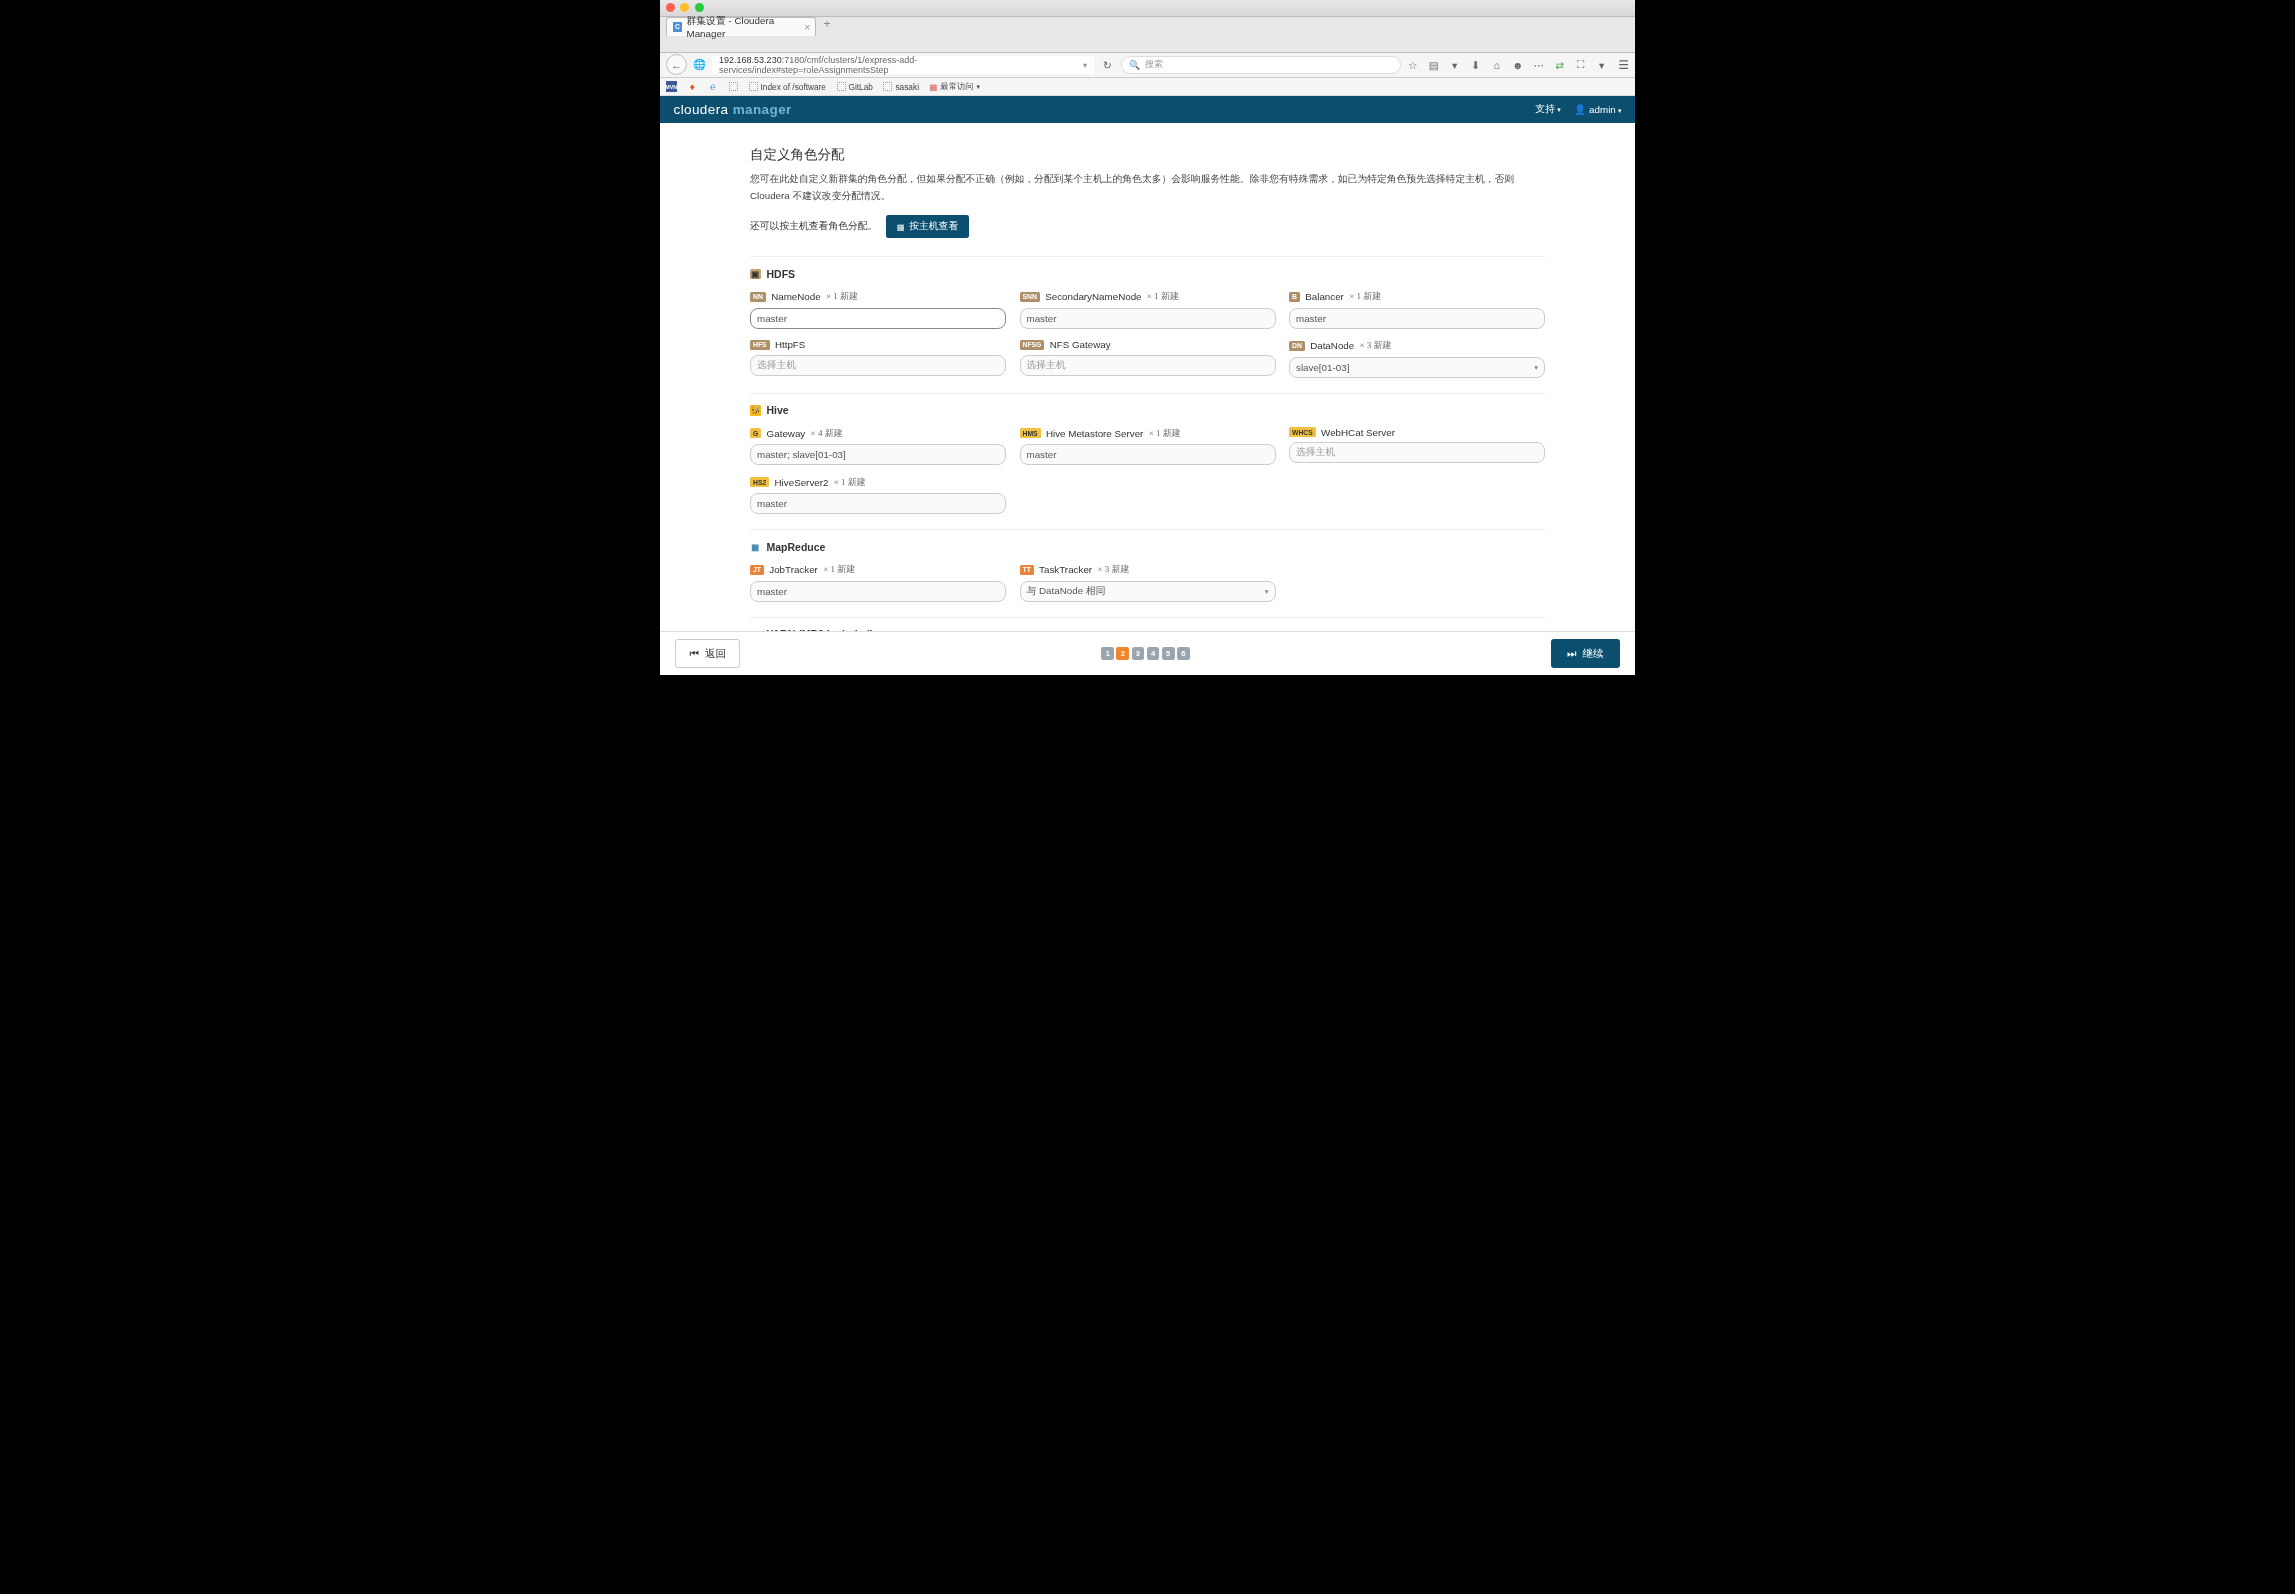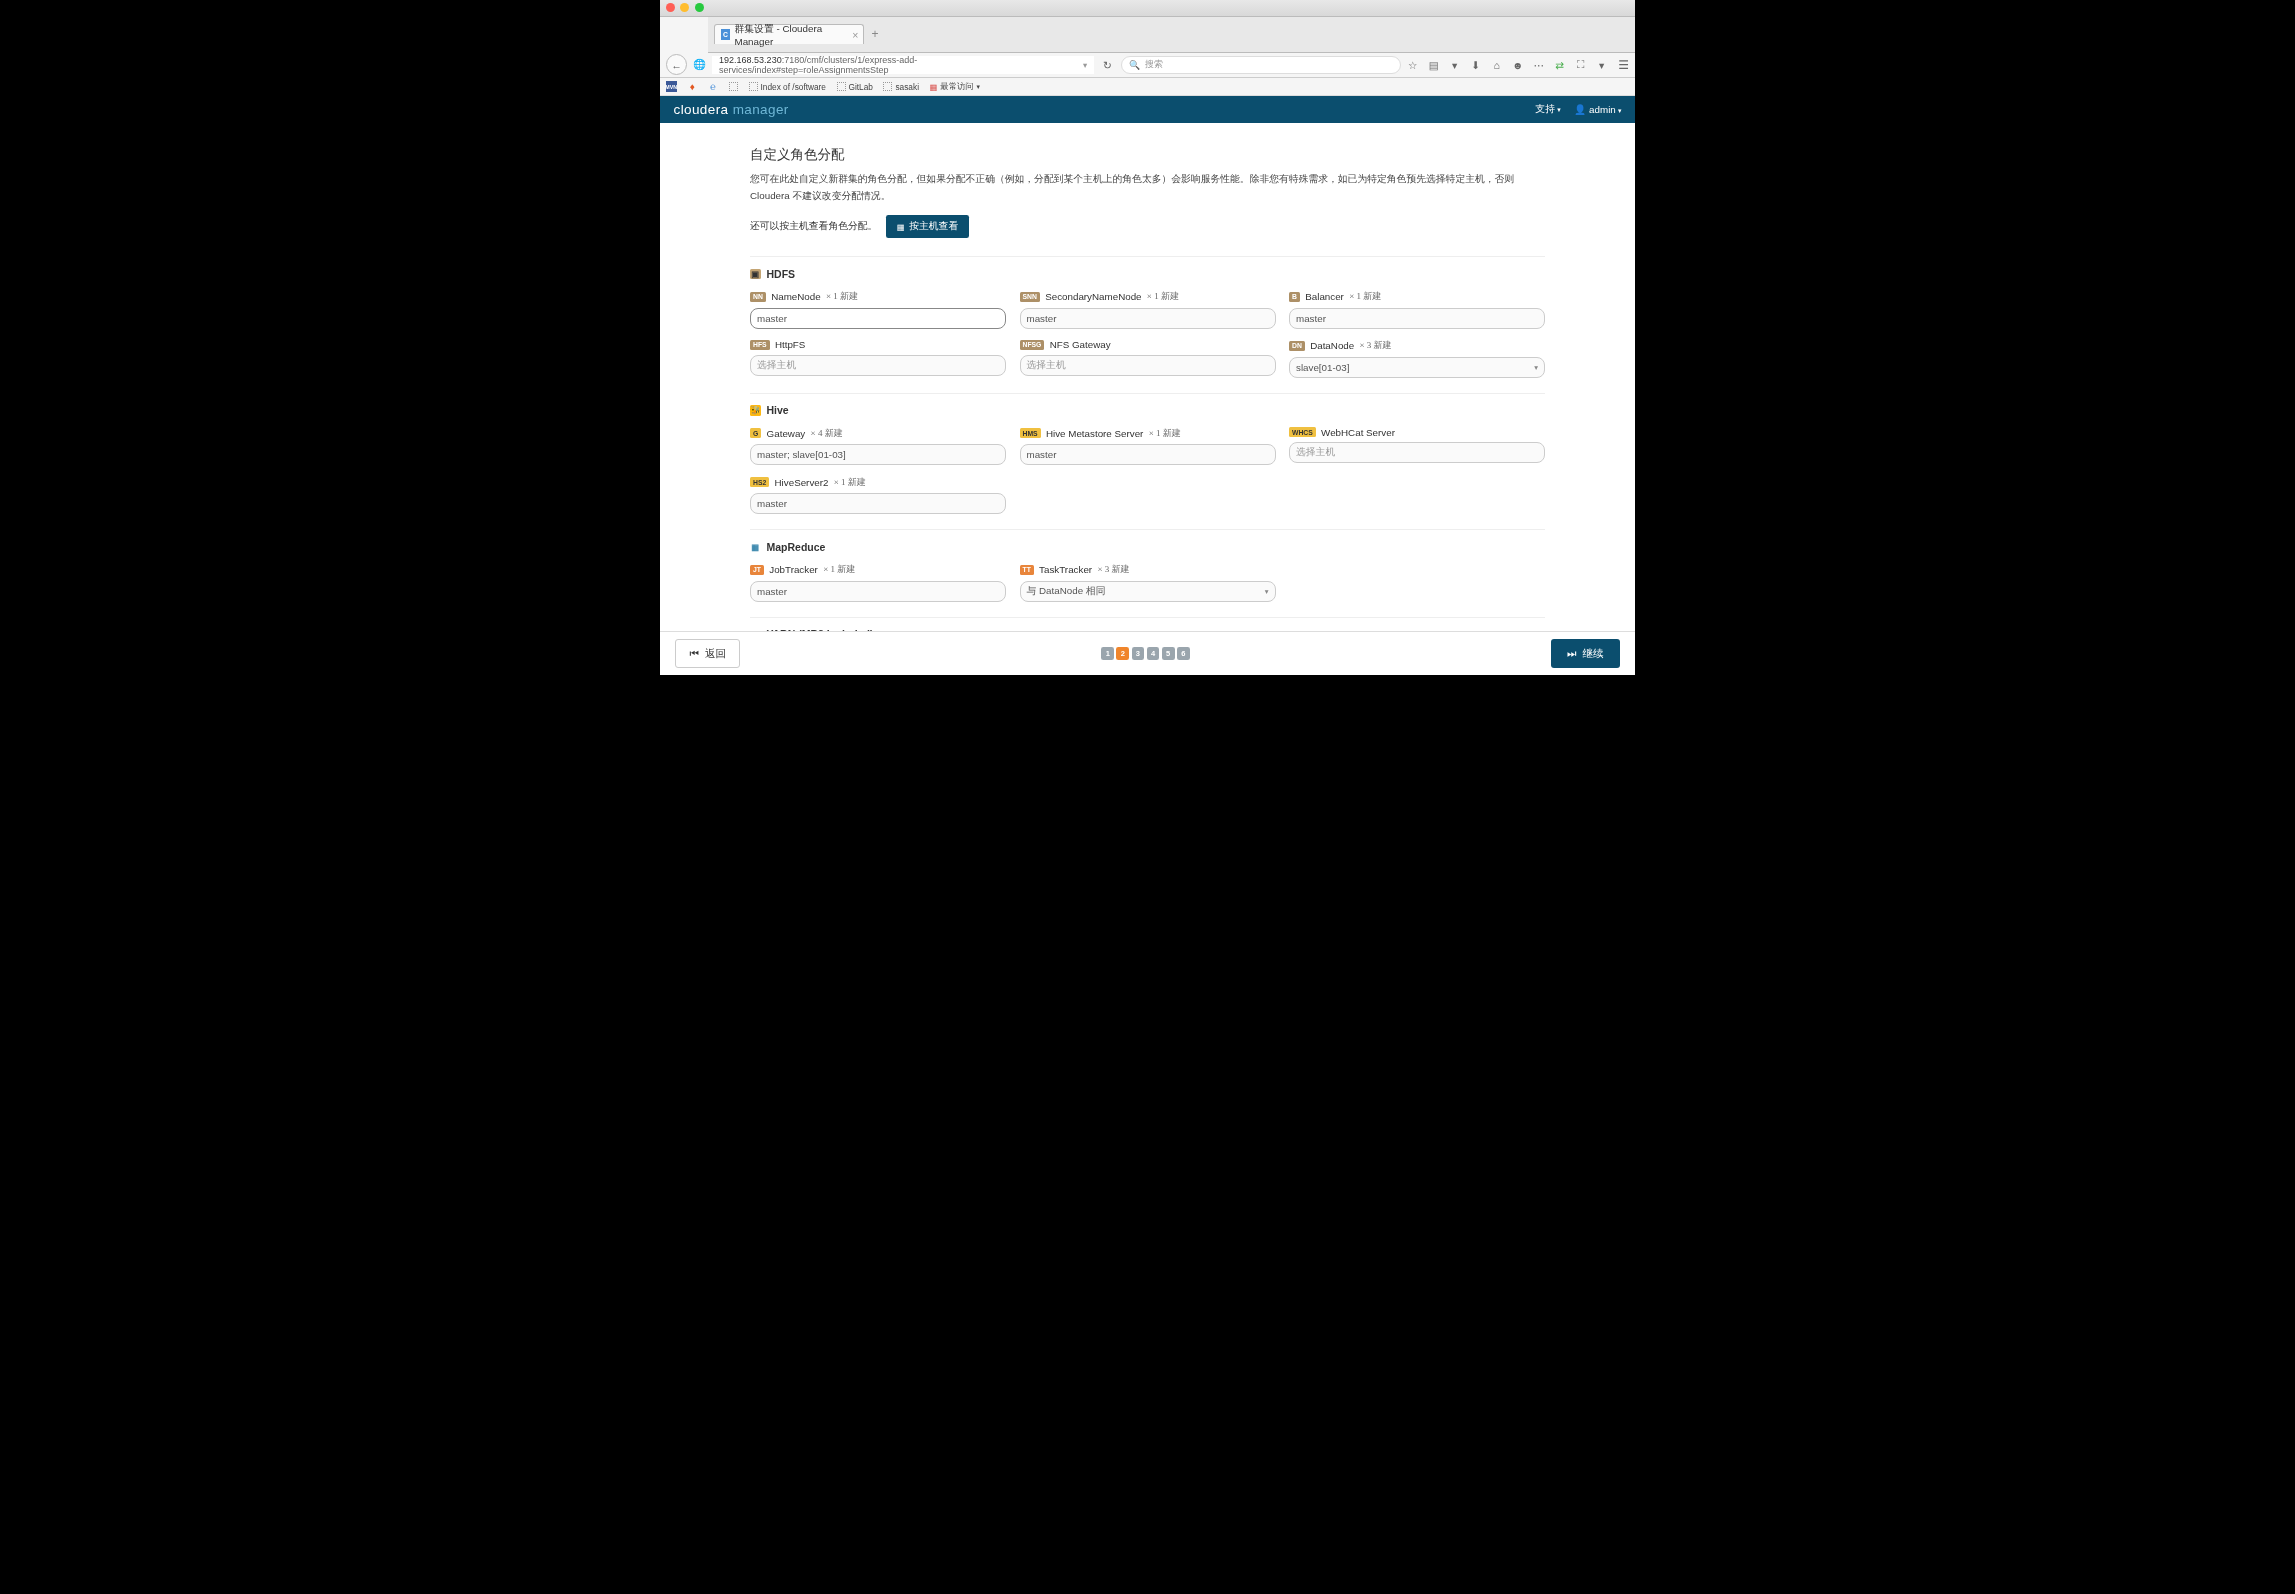--- a/index.html
+++ b/index.html
@@ -5,21 +5,21 @@
 * { box-sizing: border-box; margin: 0; padding: 0; }
 body { font-family: -apple-system, "Helvetica Neue", Arial, sans-serif; font-size: 9.8px; color: #333; background: #000; }
 .screen { width: 975px; height: 675px; margin: 0 auto; background: #f5f5f5; display: flex; flex-direction: column; }
 
 
 .mac-titlebar { height: 16.5px; background: linear-gradient(#e8e8e8,#d8d8d8); border-bottom: 0.8px solid #bbb; display: flex; align-items: center; padding: 0 6px; gap: 5.3px; }
 .mac-dot { width: 9px; height: 9px; border-radius: 50%; }
 .mac-red { background: #ff5f56; } .mac-yellow { background: #ffbd2e; } .mac-green { background: #27c93f; }
 
 
-.browser-tabs { height: 36px; background: #e8e8e8; display: flex; align-items: center; border-bottom: 0.8px solid #bbb; margin-left: 48px; }
+.browser-tabs { height: 36px; background: #e8e8e8; display: flex; align-items: flex-start; border-bottom: 0.8px solid #bbb; }
 .browser-tab { background: #fafafa; border: 0.8px solid #bbb; border-bottom: none; border-radius: 3px 3px 0 0; height: 19.5px; display: flex; align-items: center; padding: 0 18px 0 6px; margin-left: 6px; max-width: 150px; position: relative; }
 .favicon { width: 10.5px; height: 10.5px; background: #4a90d9; color: #fff; font-size: 6.8px; font-weight: bold; display: inline-flex; align-items: center; justify-content: center; margin-right: 4.5px; }
 .tab-close { position: absolute; right: 4.5px; color: #999; font-size: 10.5px; }
 .new-tab { color: #888; padding: 0 7.5px; font-size: 12px; }
 
 
 .addr-row { height: 25.5px; background: #f5f5f5; border-bottom: 0.8px solid #ccc; display: flex; align-items: center; padding: 0 6px; gap: 6px; }
 .nav-back { width: 21px; height: 21px; border: 0.8px solid #bbb; border-radius: 50%; display: flex; align-items: center; justify-content: center; color: #555; font-size: 10.5px; background: #fafafa; }
 .globe-icon { color: #888; font-size: 10.5px; }
 .url-bar { flex: 1.4; height: 18px; display: flex; align-items: center; padding: 0 6px; font-size: 9px; color: #666; background: #fff; border: 0.8px solid transparent; }
@@ -37,21 +37,21 @@
 .bm-mvn { background: #3b5998; color: #fff; font-size: 5.3px; font-weight: bold; }
 .bm-fire { color: #e25822; font-size: 9.8px; }
 .bm-e { color: #4a90d9; font-size: 9.8px; }
 .bm-item { display: flex; align-items: center; gap: 3px; }
 .bm-box { width: 9px; height: 9px; border: 0.8px dotted #999; }
 
 
 .cm-header { height: 27px; background: #0b4e6e; color: #fff; display: flex; align-items: center; padding: 0 13.5px; justify-content: space-between; }
 .cm-logo { font-size: 13.5px; letter-spacing: 0.4px; }
 .cm-logo .cloudera { font-weight: 400; color: #fff; }
-.cm-logo .manager { font-weight: 400; color: #6fb7d6; }
+.cm-logo .manager { font-weight: 700; color: #6fb7d6; }
 .cm-header-right { display: flex; gap: 13.5px; font-size: 9.8px; align-items: center; }
 .cm-header-right .caret { font-size: 6.8px; margin-left: 2.3px; }
 
 
 .content-wrap { flex: 1; overflow: auto; background: #fff; }
 .content { max-width: 795px; margin: 0 auto; padding: 22.5px 0 15px; }
 h1.page-title { font-size: 19.5px; font-weight: 400; color: #333; margin-bottom: 21px; }
 h2.subtitle { font-size: 13.5px; font-weight: 500; margin-bottom: 7.5px; }
 p.desc { font-size: 9.8px; color: #444; line-height: 1.7; margin-bottom: 9px; }
 

